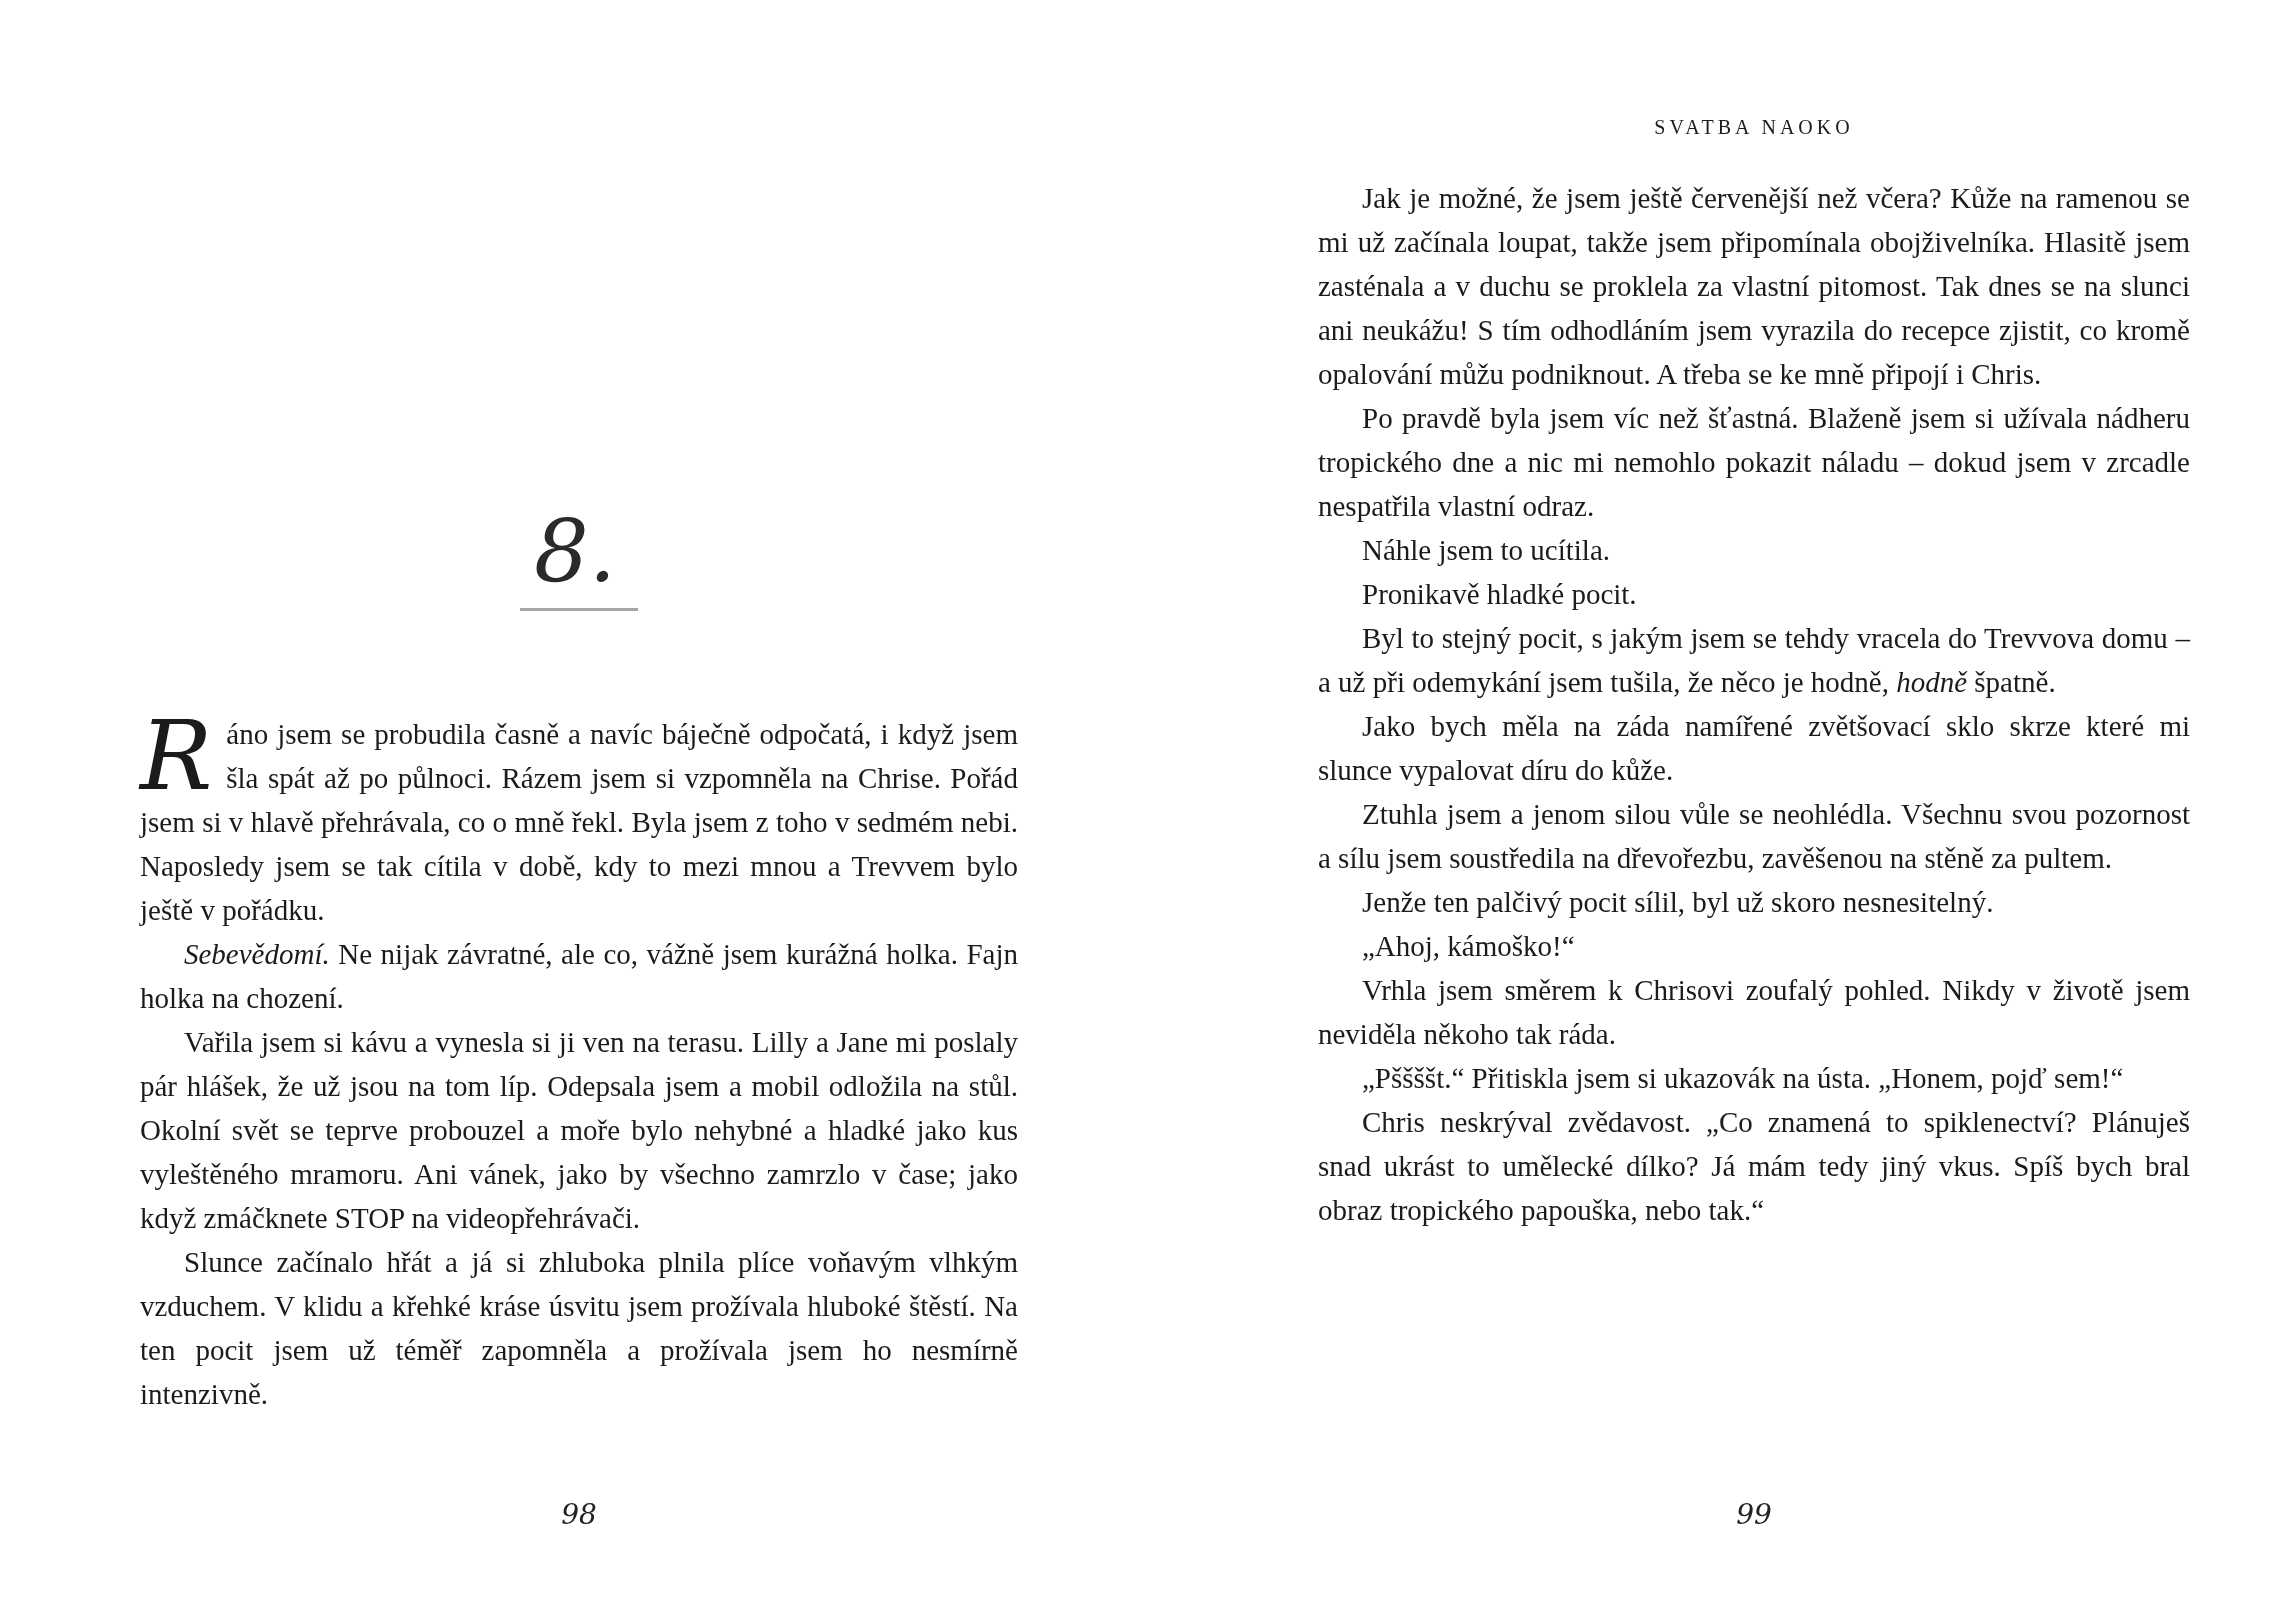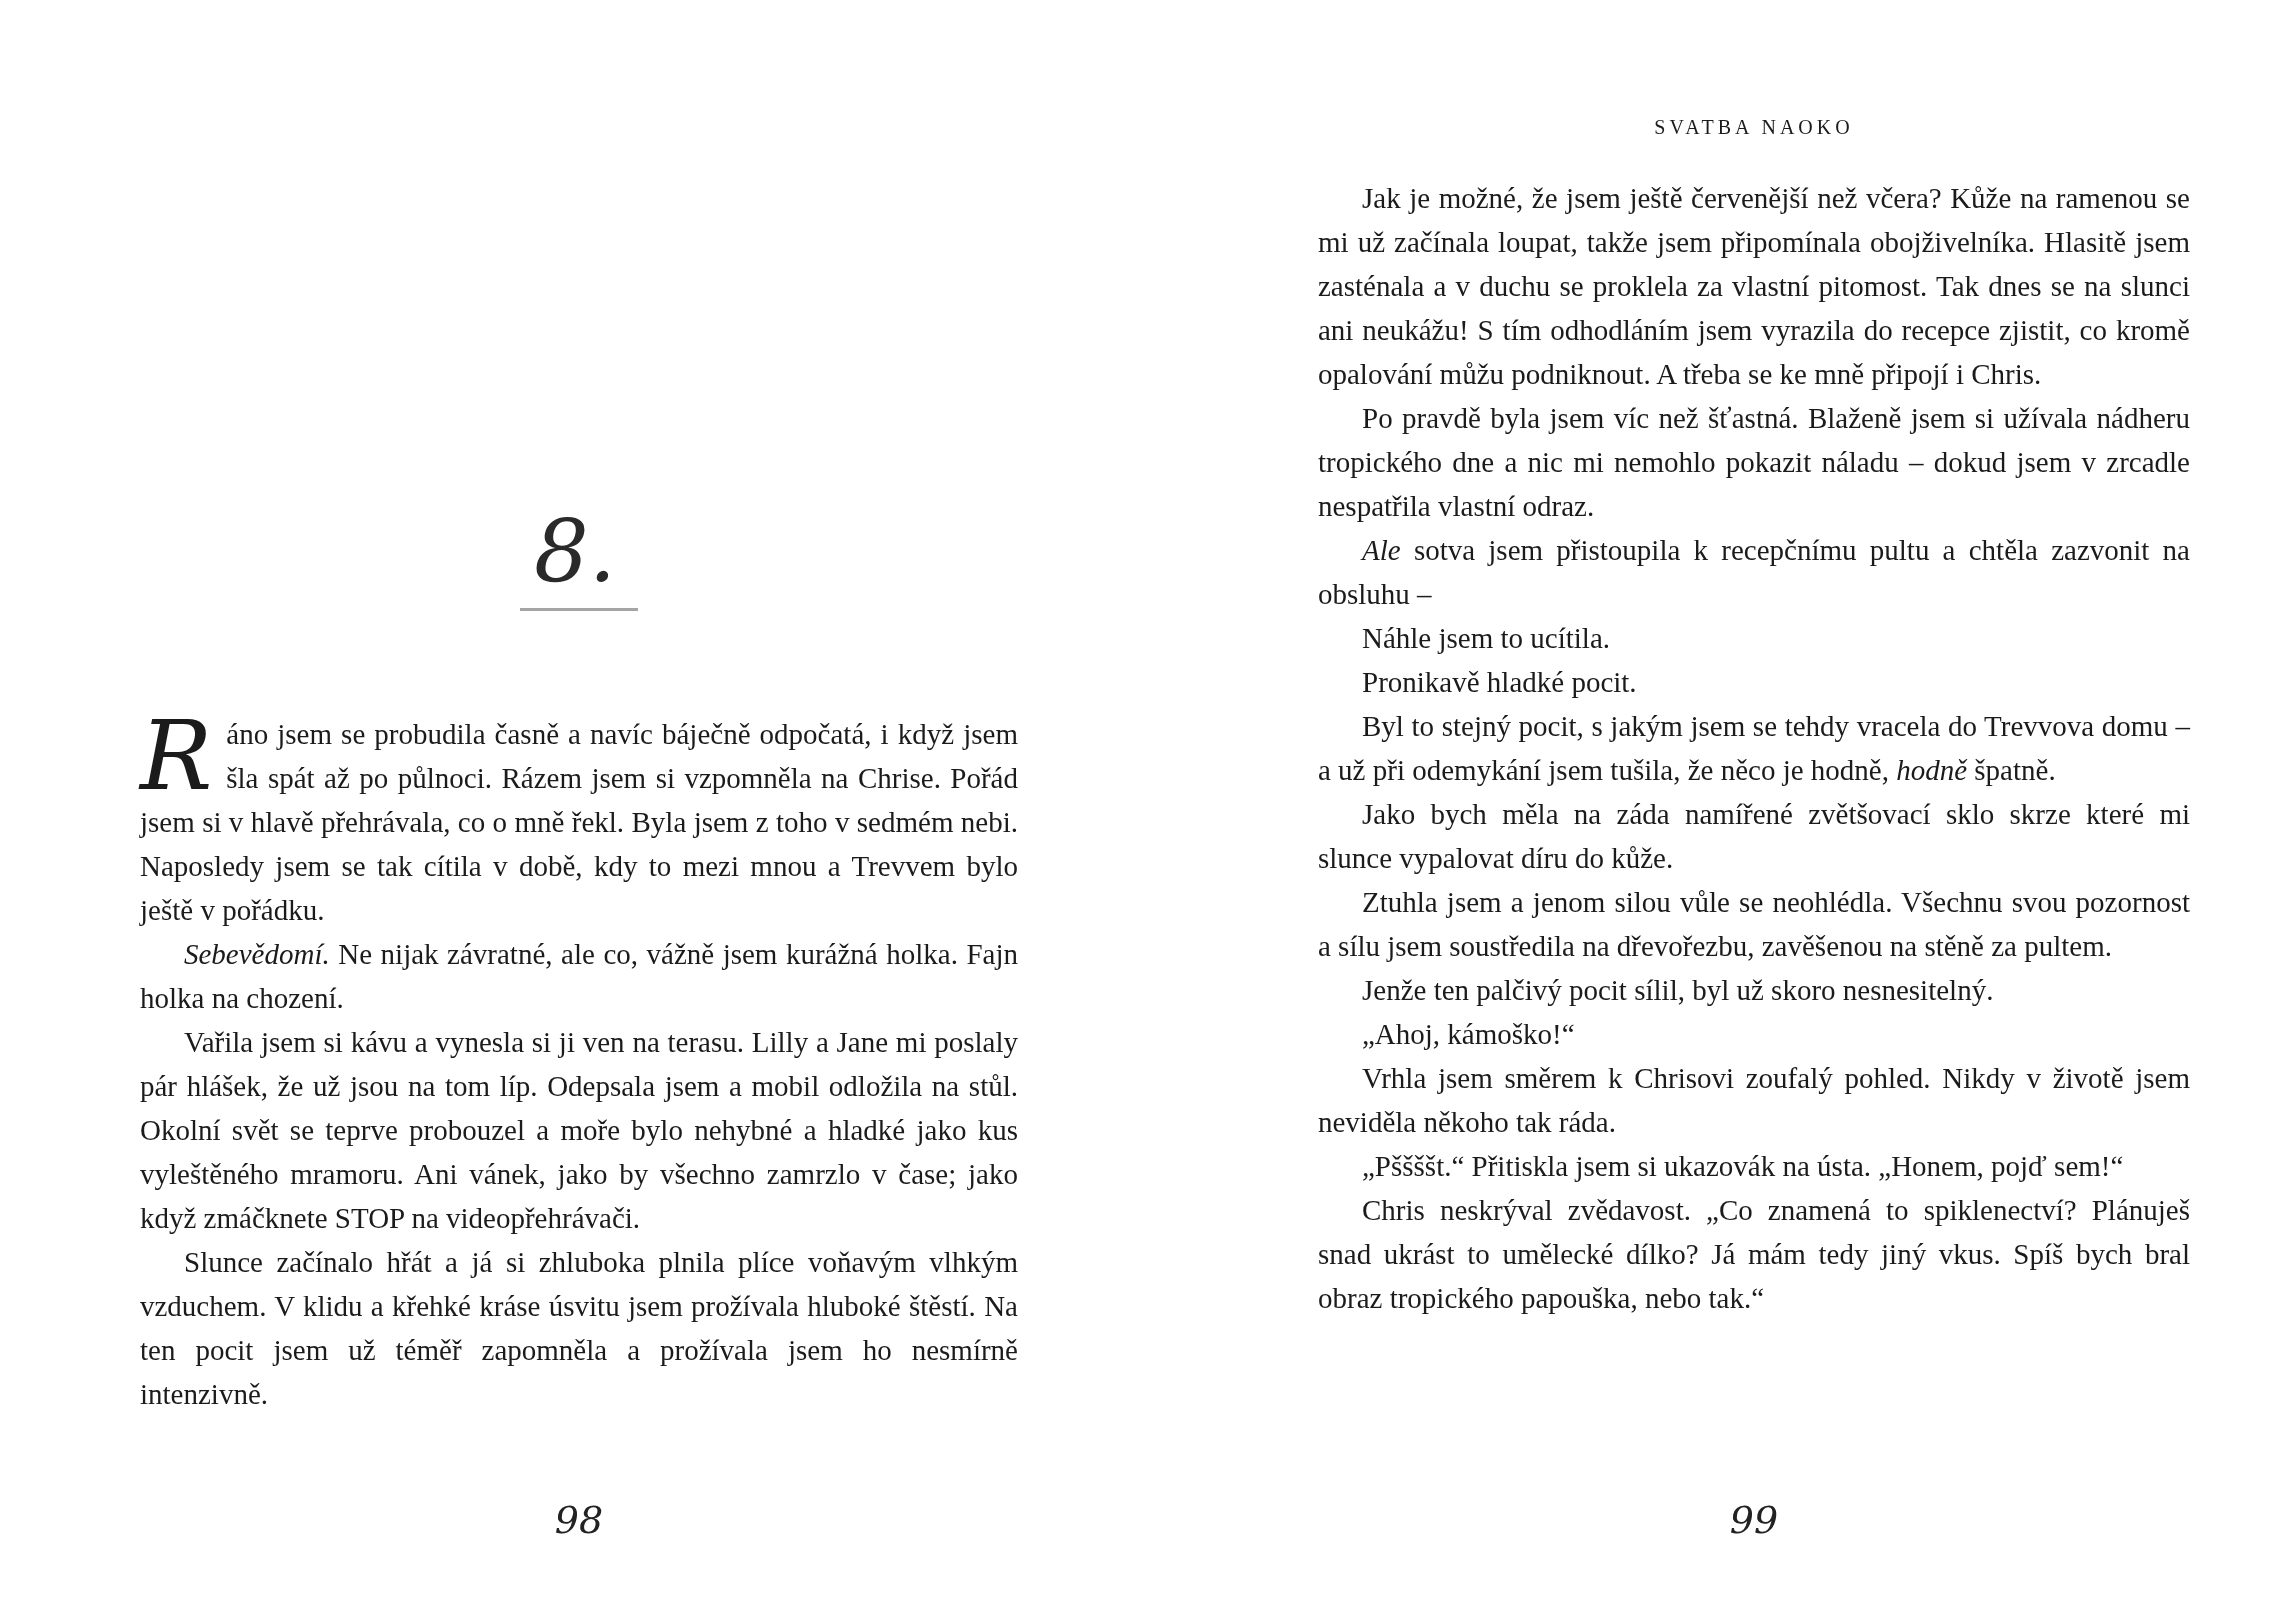--- a/index.html
+++ b/index.html
@@ -68,21 +68,21 @@
     letter-spacing: 4px;
     color: #1b1b1b;
   }
 
   .page-number {
     position: absolute;
     top: 1498px;
     text-align: center;
     font-family: "DejaVu Serif", serif;
     font-style: italic;
-    font-size: 38px;
+    font-size: 28px;
     color: #222222;
   }
   #page-number-left  { left: 140px;  width: 878px; }
   #page-number-right { left: 1318px; width: 872px; }
 </style>
 </head>
 <body>
 
 <div class="spread">
 
@@ -97,21 +97,20 @@
       <p><span>Slunce začínalo hřát a já si zhluboka plnila plíce voňavým vlhkým vzduchem. V klidu a křehké kráse úsvitu jsem prožívala hluboké štěstí. Na ten pocit jsem už téměř zapomněla a prožívala jsem ho nesmírně intenzivně.</span></p>
     </div>
 
   <div class="page-number" id="page-number-left">98</div>
 
   <div class="running-header">SVATBA NAOKO</div>
 
   <div class="text-block body-text" id="right-body">
       <p><span>Jak je možné, že jsem ještě červenější než včera? Kůže na ramenou se mi už začínala loupat, takže jsem připomínala obojživelníka. Hlasitě jsem zasténala a v duchu se proklela za vlastní pitomost. Tak dnes se na slunci ani neukážu! S tím odhodláním jsem vyrazila do recepce zjistit, co kromě opalování můžu podniknout. A třeba se ke mně připojí i Chris.</span></p>
       <p><span>Po pravdě byla jsem víc než šťastná. Blaženě jsem si užívala nádheru tropického dne a nic mi nemohlo pokazit náladu – dokud jsem v zrcadle nespatřila vlastní odraz.</span></p>
-      <p><span style="font-style: italic;">Ale</span><span> sotva jsem přistoupila k recepčnímu pultu a chtěla zazvonit na obsluhu –</span></p>
       <p><span>Náhle jsem to ucítila.</span></p>
       <p><span>Pronikavě hladké pocit.</span></p>
       <p><span>Byl to stejný pocit, s jakým jsem se tehdy vracela do Trevvova domu – a už při odemykání jsem tušila, že něco je hodně, </span><span style="font-style: italic;">hodně</span><span> špatně.</span></p>
       <p><span>Jako bych měla na záda namířené zvětšovací sklo skrze které mi slunce vypalovat díru do kůže.</span></p>
       <p><span>Ztuhla jsem a jenom silou vůle se neohlédla. Všechnu svou pozornost a sílu jsem soustředila na dřevořezbu, zavěšenou na stěně za pultem.</span></p>
       <p><span>Jenže ten palčivý pocit sílil, byl už skoro nesnesitelný.</span></p>
       <p><span>„Ahoj, kámoško!“</span></p>
       <p><span>Vrhla jsem směrem k Chrisovi zoufalý pohled. Nikdy v životě jsem neviděla někoho tak ráda.</span></p>
       <p><span>„Pššššt.“ Přitiskla jsem si ukazovák na ústa. „Honem, pojď sem!“</span></p>
       <p><span>Chris neskrýval zvědavost. „Co znamená to spiklenectví? Plánuješ snad ukrást to umělecké dílko? Já mám tedy jiný vkus. Spíš bych bral obraz tropického papouška, nebo tak.“</span></p>

